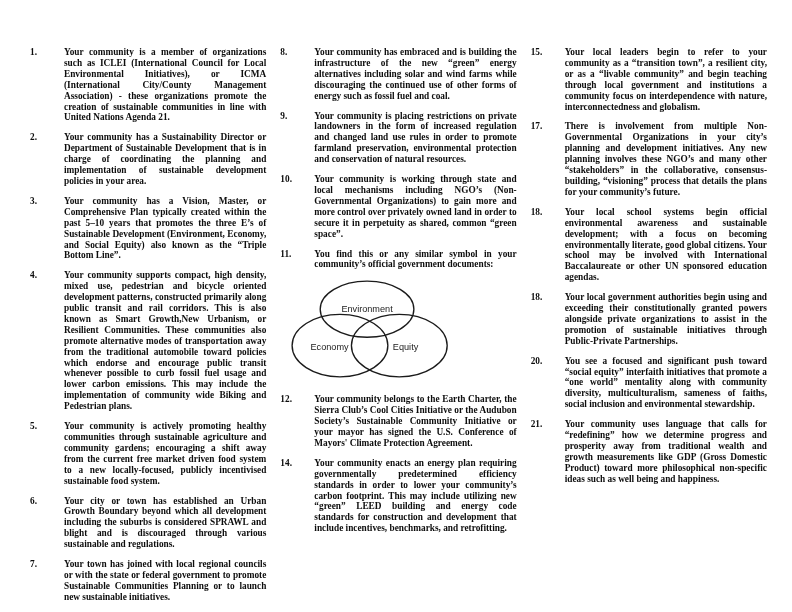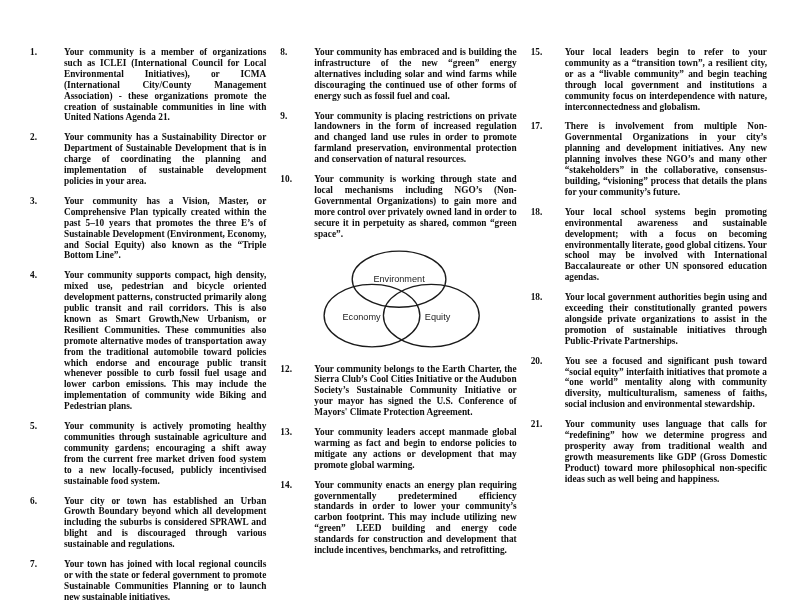--- a/index.html
+++ b/index.html
@@ -11,21 +11,21 @@
     gap:14px;
     font-family:"Liberation Serif","DejaVu Serif",serif;
     font-weight:bold;
     color:#0d0d0d;
     background:#ffffff;
   }
   .col { flex:1 1 0; min-width:0; }
   .item { display:flex; margin-bottom:9px; font-size:9.3px; line-height:10.9px; }
   .num { width:18px; flex:0 0 18px; }
   .txt { flex:1; text-align:justify;margin-left:16px; }
-  .venn-wrap { text-align:center; margin:2px 0 9px 0; }
+  .venn-wrap { margin:2px 0 9px 0; }
   .venn ellipse { fill:none; stroke:#1b1b1b; stroke-width:1.3; }
   .venn text {
     font-family:"Liberation Sans","DejaVu Sans",sans-serif;
     font-size:8.8px; font-weight:normal; fill:#1b1b1b; text-anchor:middle;
   }
 </style>
 </head>
 <body>
 
 <div class="page">
@@ -67,58 +67,58 @@
       <span class="txt">Your community has embraced and is building the infrastructure of the new “green” energy alternatives including solar and wind farms while discouraging the continued use of other forms of energy such as fossil fuel and coal.</span>
     </div>
     <div class="item">
       <span class="num">9.</span>
       <span class="txt">Your community is placing restrictions on private landowners in the form of increased regulation and changed land use rules in order to promote farmland preservation, environmental protection and conservation of natural resources.</span>
     </div>
     <div class="item">
       <span class="num">10.</span>
       <span class="txt">Your community is working through state and local mechanisms including NGO’s (Non-Governmental Organizations) to gain more and more control over privately owned land in order to secure it in perpetuity as shared, common “green space”.</span>
     </div>
+    <div class="item">
+      <span class="num">11.</span>
+      <span class="txt">You find this or any similar symbol in your community’s official government documents:</span>
+    </div>
 
     <div class="venn-wrap">
       <svg class="venn" width="172" height="102" viewBox="0 0 160 98">
         <ellipse cx="81" cy="29" rx="45" ry="27"></ellipse>
         <ellipse cx="55" cy="64" rx="46" ry="30"></ellipse>
         <ellipse cx="112" cy="64" rx="46" ry="30"></ellipse>
         <text x="81" y="32">Environment</text>
         <text x="45" y="68">Economy</text>
         <text x="118" y="68">Equity</text>
       </svg>
     </div>
 
     <div class="item">
       <span class="num">12.</span>
       <span class="txt">Your community belongs to the Earth Charter, the Sierra Club’s Cool Cities Initiative or the Audubon Society’s Sustainable Community Initiative or your mayor has signed the U.S. Conference of Mayors' Climate Protection Agreement.</span>
-    </div>
-    <div class="item">
-      <span class="num">13.</span>
-      <span class="txt">Your community leaders accept manmade global warming as fact and begin to endorse policies to mitigate any actions or development that may promote global warming.</span>
     </div>
     <div class="item">
       <span class="num">14.</span>
       <span class="txt">Your community enacts an energy plan requiring governmentally predetermined efficiency standards in order to lower your community’s carbon footprint. This may include utilizing new “green” LEED building and energy code standards for construction and development that include incentives, benchmarks, and retrofitting.</span>
     </div>
   </div>
 
   <div class="col">
     <div class="item">
       <span class="num">15.</span>
       <span class="txt">Your local leaders begin to refer to your community as a “transition town”, a resilient city, or as a “livable community” and begin teaching through local government and institutions a community focus on interdependence with nature, interconnectedness and globalism.</span>
     </div>
     <div class="item">
       <span class="num">17.</span>
       <span class="txt">There is involvement from multiple Non-Governmental Organizations in your city’s planning and development initiatives. Any new planning involves these NGO’s and many other “stakeholders” in the collaborative, consensus-building, “visioning” process that details the plans for your community’s future.</span>
     </div>
     <div class="item">
       <span class="num">18.</span>
-      <span class="txt">Your local school systems begin promoting environmental awareness and sustainable development; with a focus on becoming environmentally literate, good global citizens. Your school may be involved with International Baccalaureate or other UN sponsored education agendas.</span>
+      <span class="txt">Your local school systems begin official environmental awareness and sustainable development; with a focus on becoming environmentally literate, good global citizens. Your school may be involved with International Baccalaureate or other UN sponsored education agendas.</span>
     </div>
     <div class="item">
       <span class="num">18.</span>
       <span class="txt">Your local government authorities begin using and exceeding their constitutionally granted powers alongside private organizations to assist in the promotion of sustainable initiatives through Public-Private Partnerships.</span>
     </div>
     <div class="item">
       <span class="num">20.</span>
       <span class="txt">You see a focused and significant push toward “social equity” interfaith initiatives that promote a “one world” mentality along with community diversity, multiculturalism, sameness of faiths, social inclusion and environmental stewardship.</span>
     </div>
     <div class="item">

